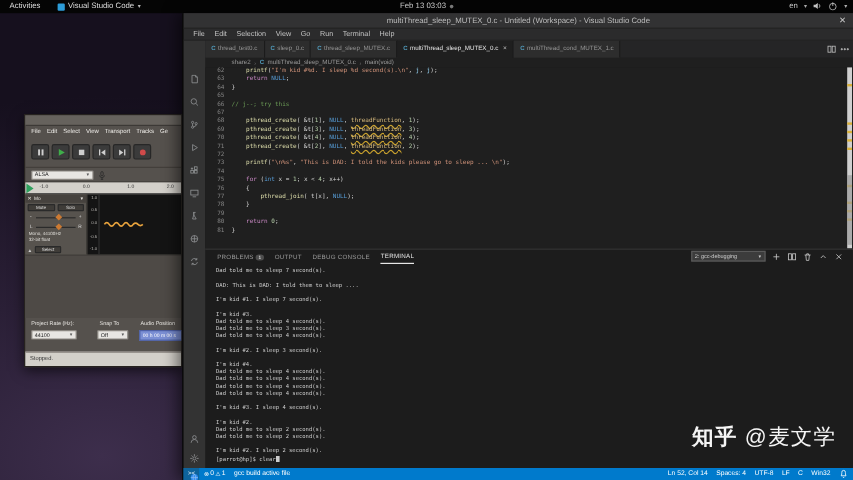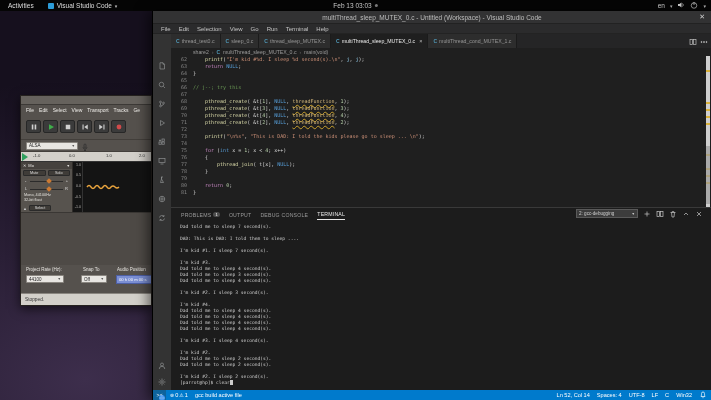--- a/index.html
+++ b/index.html
@@ -613,13 +613,17 @@
           <span class="st-item">
             <svg width="8" height="8" viewBox="0 0 16 16" fill="none" stroke="#ffffff" stroke-width="1.4">
               <path d="M4 11c1-1 1-6 1-6a3 3 0 016 0s0 5 1 6z"></path>
               <path d="M6.8 13a1.3 1.3 0 002.4 0"></path>
             </svg>
           </span>
         </span>
     </div>
   </div>
 
+  <div class="watermark">
+    <span class="brand">知乎</span>
+    <span>@麦文学</span>
+  </div>
 </div>
 
 </body></html>

